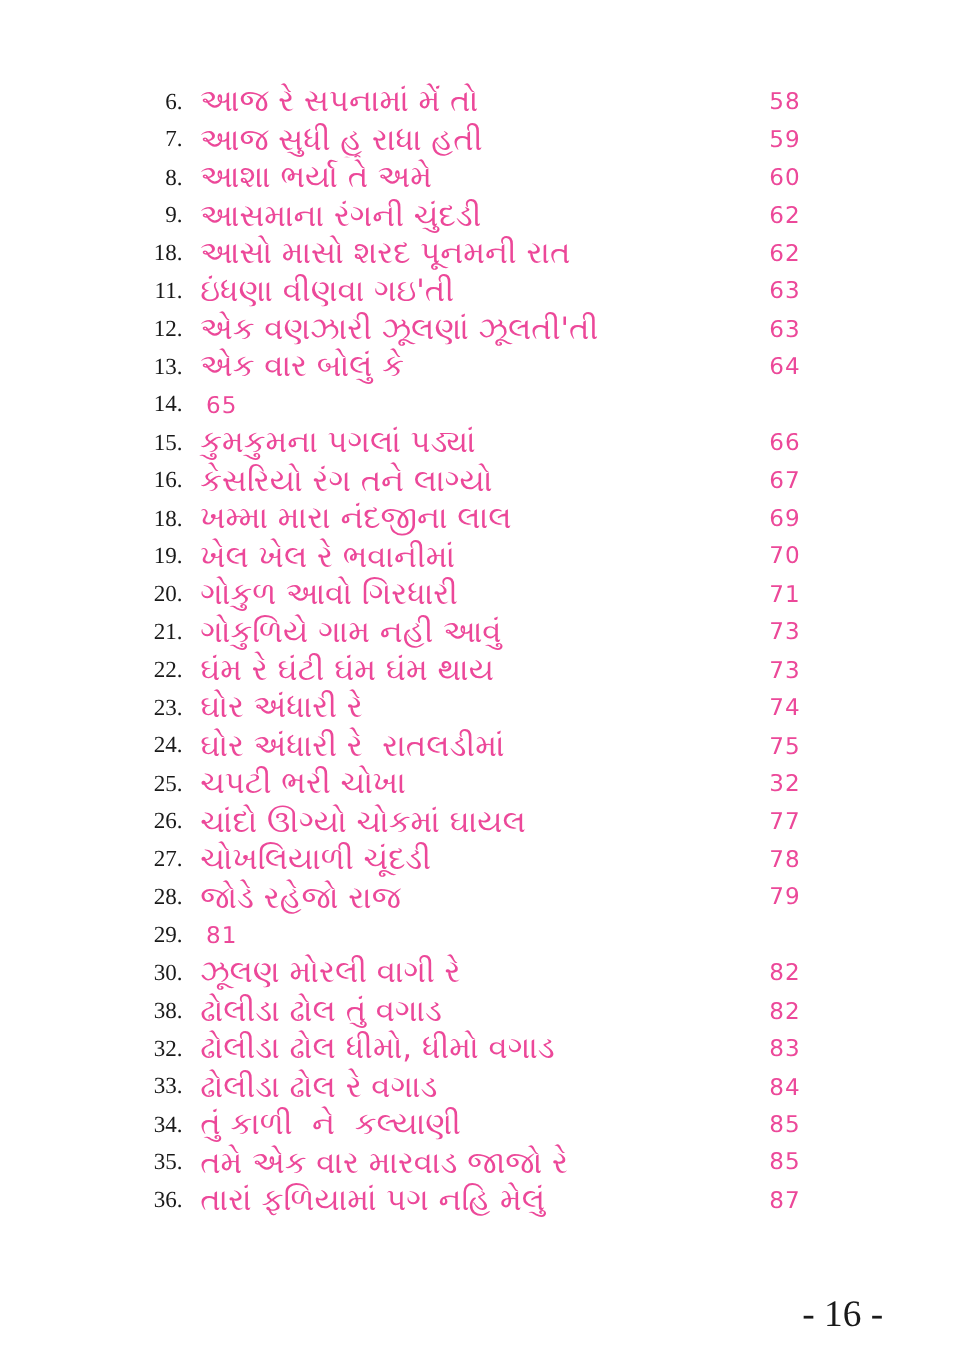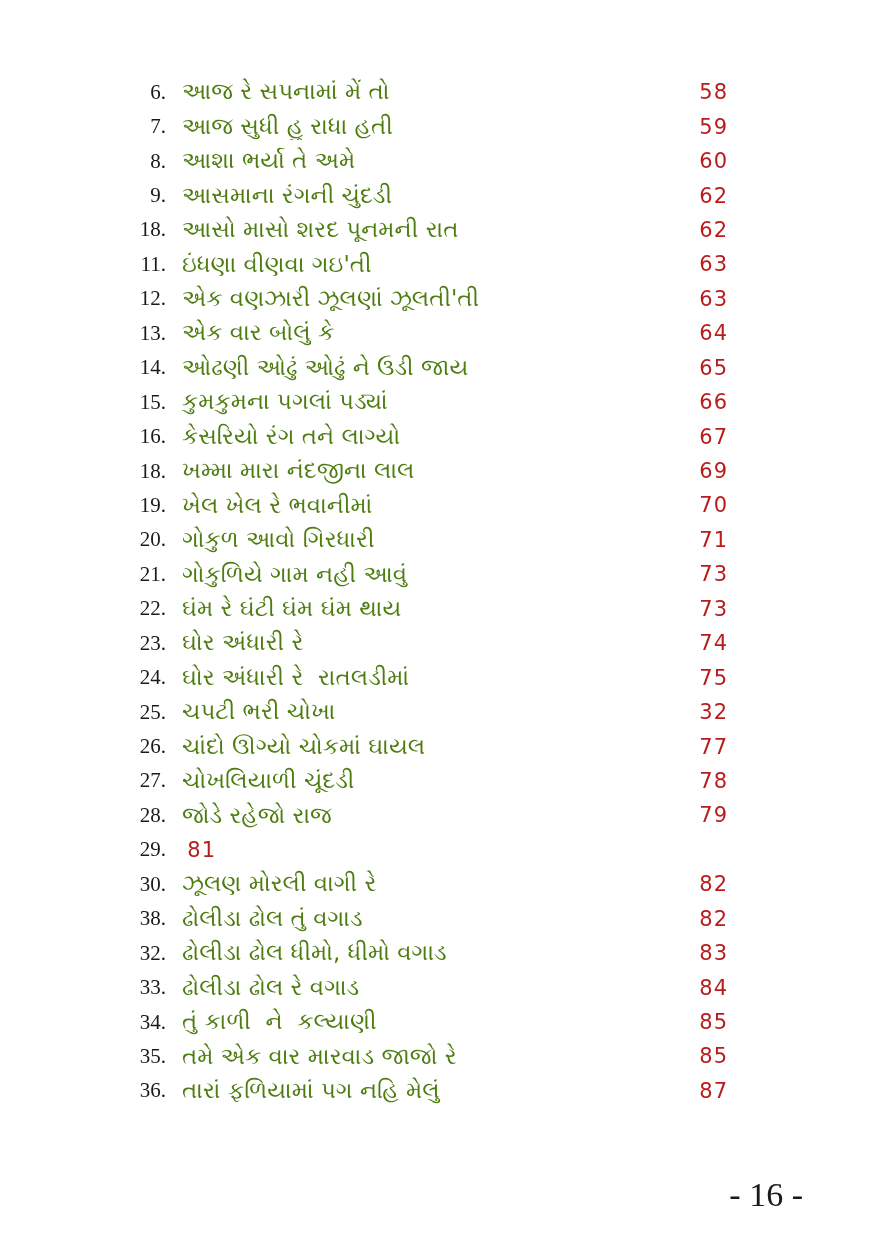--- a/index.html
+++ b/index.html
@@ -31,34 +31,34 @@
     width: 166px;
     flex: 0 0 166px;
     text-align: right;
     font-family: "Liberation Serif", serif;
     font-size: 21px;
     color: #1a1a1a;
   }
   .toc-title {
     flex: 1 1 auto;
     padding-left: 16px;
-    font-size: 23px;
+    font-size: 28px;
     line-height: 1.2;
     white-space: pre;
     overflow: hidden;
-    color: #4d7c0f;
+    color: #ec4899;
   }
   .toc-page {
     flex: 0 0 50px;
     width: 50px;
     margin-right: 147px;
     text-align: right;
     font-size: 21px;
     letter-spacing: 1px;
-    color: #b91c1c;
+    color: #ec4899;
   }
   .footer {
     position: absolute;
     right: 72px;
     bottom: 26px;
     font-family: "Liberation Serif", serif;
     font-size: 34px;
     color: #1a1a1a;
   }
 </style>
@@ -110,21 +110,20 @@
   </div>
 
   <div class="toc-row">
     <span class="toc-num">13.</span>
     <span class="toc-title">એક વાર બોલું કે</span>
     <span class="toc-page">64</span>
   </div>
 
   <div class="toc-row">
     <span class="toc-num">14.</span>
-    <span class="toc-title">ઓઢણી ઓઢું ઓઢું ને ઉડી જાય</span>
     <span class="toc-page">65</span>
   </div>
 
   <div class="toc-row">
     <span class="toc-num">15.</span>
     <span class="toc-title">કુમકુમના પગલાં પડ્યાં</span>
     <span class="toc-page">66</span>
   </div>
 
   <div class="toc-row">

